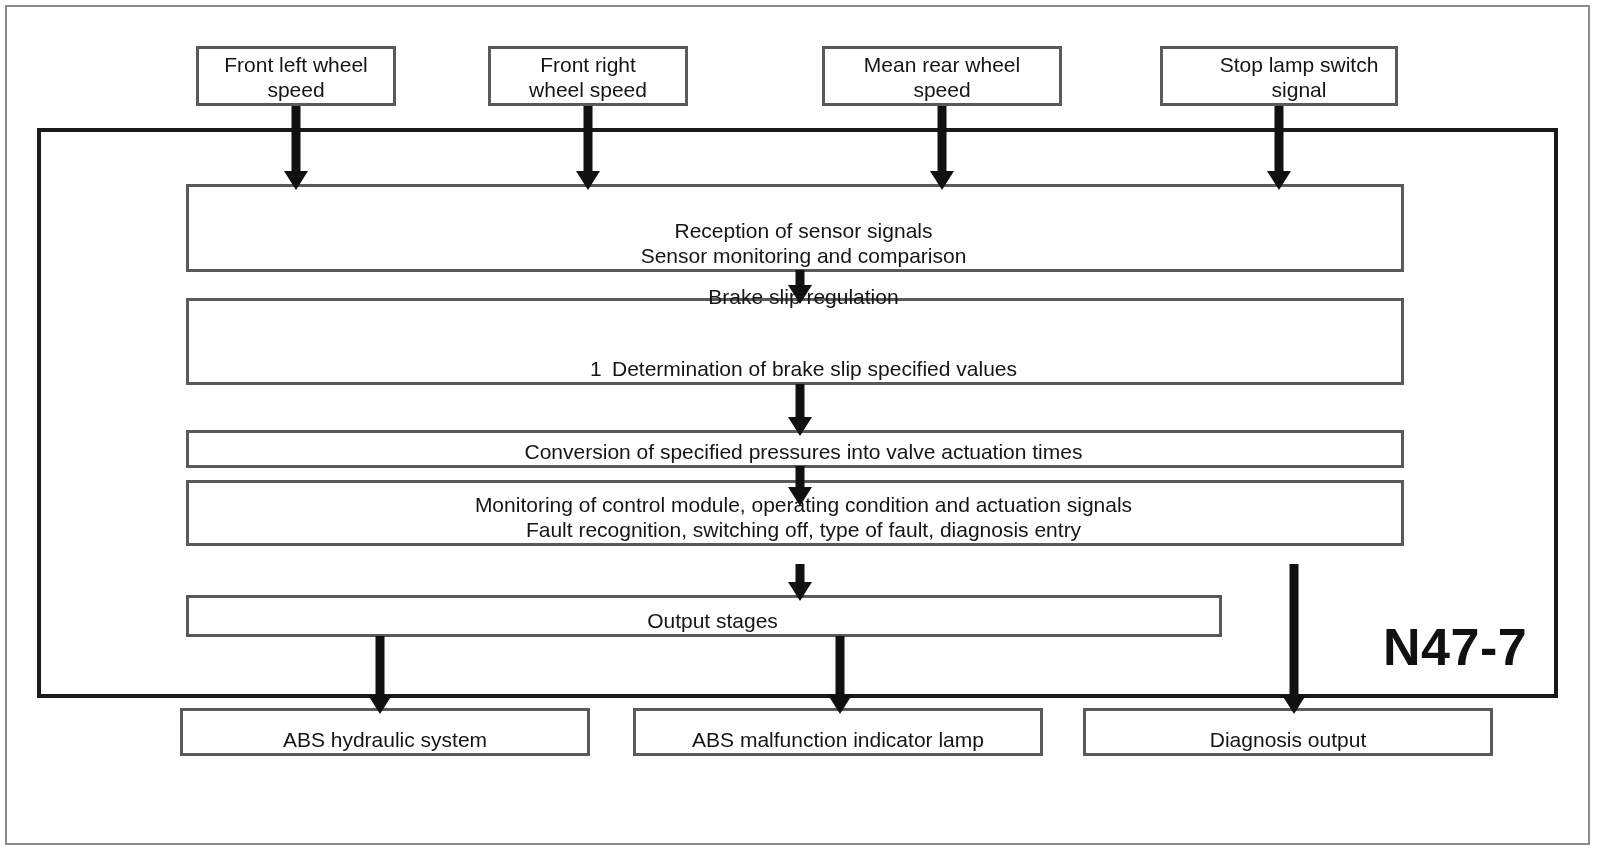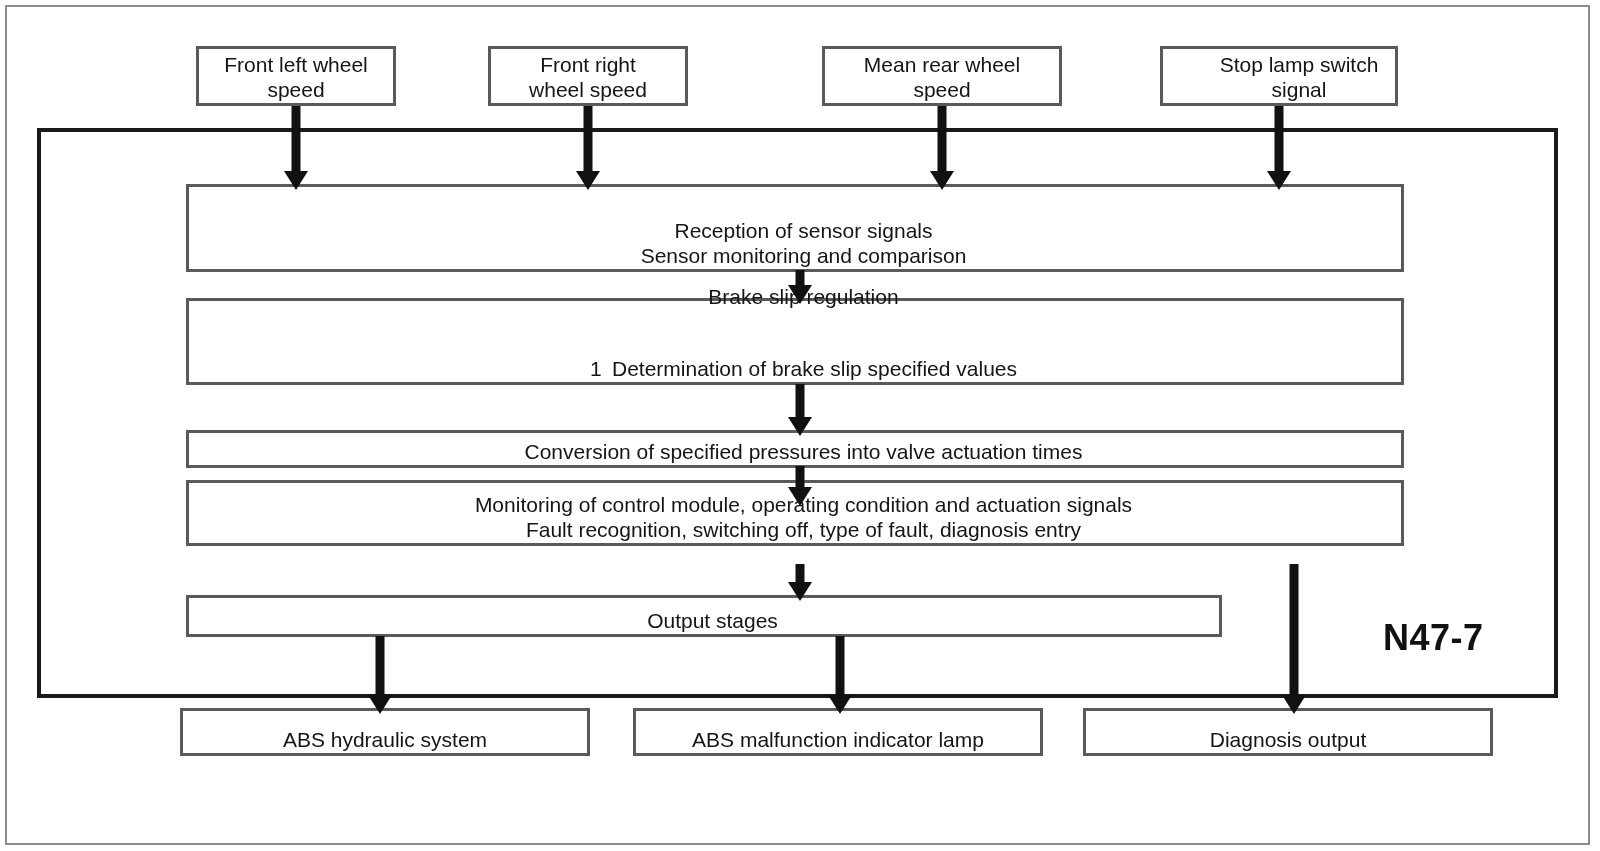--- a/index.html
+++ b/index.html
@@ -101,21 +101,21 @@
     width: 0;
     height: 0;
     border-left: 12px solid transparent;
     border-right: 12px solid transparent;
     border-top: 19px solid #111111;
   }
 
   
   .ref-label {
     position: absolute;
-    font-size: 36px;
+    font-size: 52px;
     font-weight: bold;
     color: #111111;
     letter-spacing: 0.5px;
     white-space: nowrap;
   }
 </style>
 </head>
 <body>
 
 <div id="canvas">

